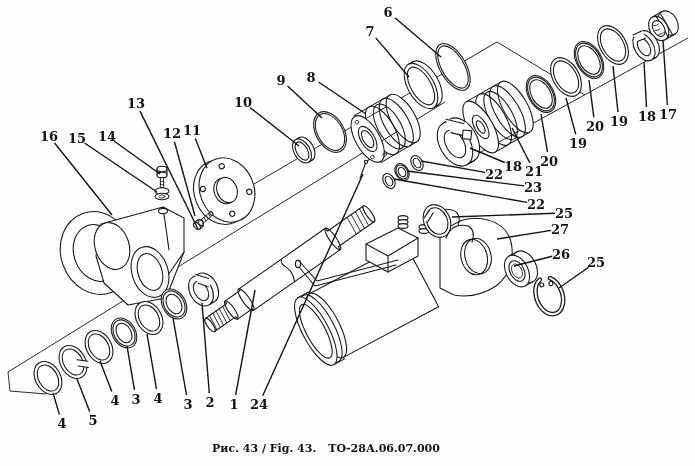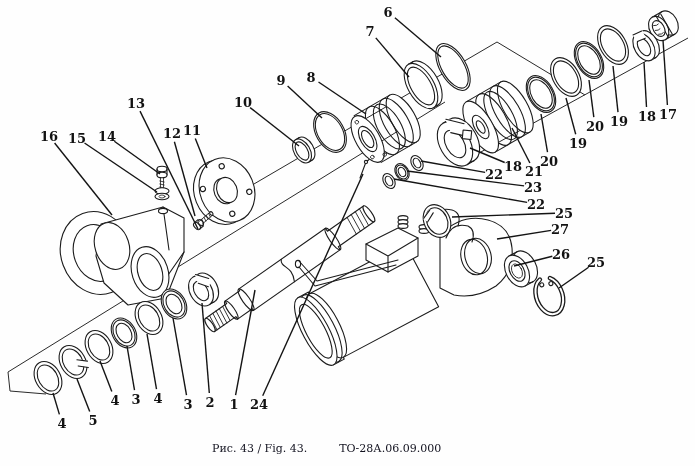--- a/index.html
+++ b/index.html
@@ -5,23 +5,23 @@
   html,body{margin:0;padding:0;background:#ffffff;}
   .stage{position:relative;width:695px;height:466px;background:#fefefe;overflow:hidden;
          font-family:"DejaVu Serif",serif;}
   svg{position:absolute;left:0;top:0;}
   .s{fill:none;stroke:#1c1c1c;stroke-width:1.1;stroke-linecap:round;stroke-linejoin:round;}
   .sf{fill:#ffffff;stroke:#1c1c1c;stroke-width:1.1;stroke-linecap:round;stroke-linejoin:round;}
   .thin{stroke-width:0.8;}
   .band{fill:none;stroke:#2a2a2a;stroke-width:1;}
   .leader{stroke:#141414;stroke-width:1.4;}
   .callout{font-family:"DejaVu Serif",serif;font-weight:bold;font-size:13px;fill:#121212;text-anchor:middle;}
-  .caption{position:absolute;top:442px;left:0;width:695px;display:flex;gap:32px;
+  .caption{position:absolute;top:442px;left:0;width:695px;display:flex;gap:12px;
            padding-left:212px;box-sizing:border-box;
-           font-weight:normal;font-size:11px;color:#12121f;white-space:nowrap;}
+           font-weight:bold;font-size:11px;color:#12121f;white-space:nowrap;}
 </style>
 </head>
 <body>
 
 <div class="stage">
 <svg width="695" height="466" viewBox="0 0 695 466">
 
   <g>
     <path class="band" d="M8 372 L445 102"></path>
     <path class="band" d="M230 198 L497 42 L585 95"></path>
@@ -355,15 +355,15 @@
         <text x="115" y="404.5" class="callout">4</text>
         <line x1="156.5" y1="389.1" x2="147" y2="334" class="leader"></line>
         <text x="158" y="402.5" class="callout">4</text>
         <line x1="89.7" y1="411.6" x2="77" y2="379" class="leader"></line>
         <text x="93" y="424.5" class="callout">5</text>
       </g>
 </svg>
 
 <div class="caption">
   <span>Рис. 43 / Fig. 43.</span>
-  <span>ТО-28А.06.09.000</span>
+  <span>ТО-28А.06.07.000</span>
 </div>
 </div>
 
 </body></html>

